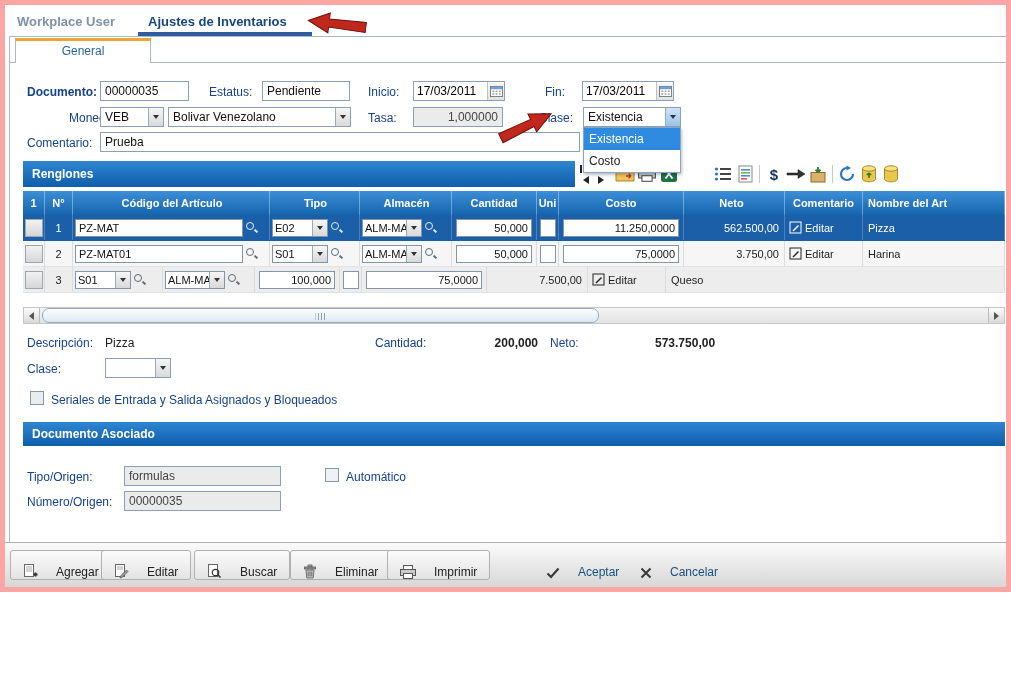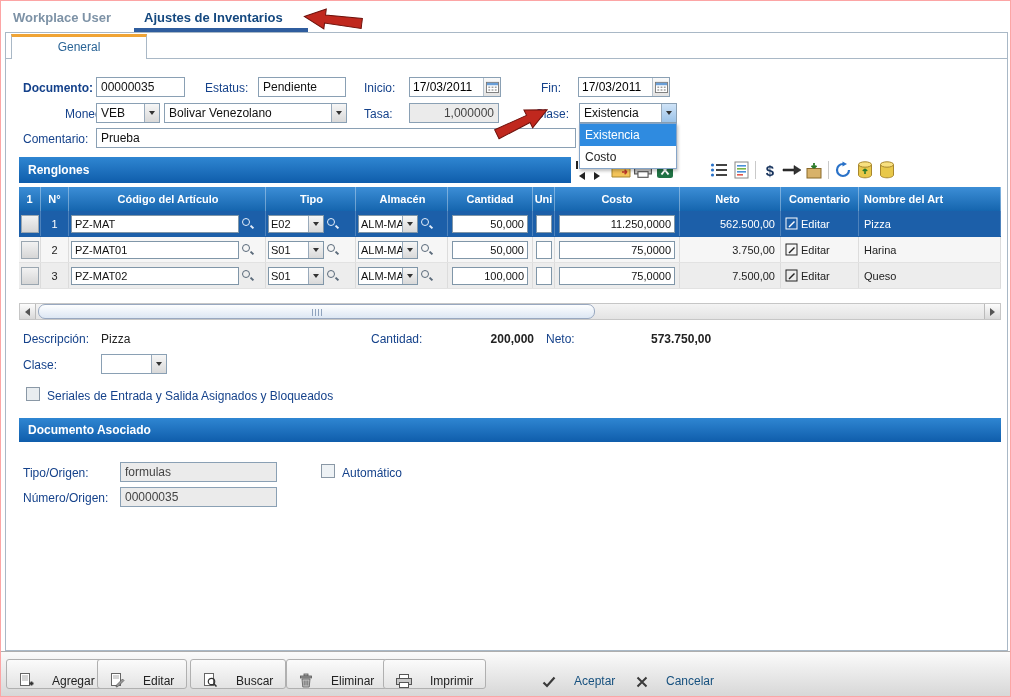--- a/index.html
+++ b/index.html
@@ -1,18 +1,18 @@
 <!DOCTYPE html>
 <html><head>
 <meta charset="utf-8">
 <style>
   * { box-sizing: border-box; margin:0; padding:0; }
   html,body { background:#fff; }
   body { font-family:"Liberation Sans", sans-serif; }
-  .page { position:relative; width:1011px; height:697px; border:1px solid #fca5a5; background:#fff; overflow:hidden; }
+  .page { position:relative; width:1011px; height:592px; border:5px solid #fca5a5; background:#fff; overflow:hidden; }
 
   
   .tt-label { position:absolute; font-size:13px; font-weight:bold; cursor:default; }
   .tt-underline { position:absolute; left:133px; top:27px; width:174px; height:4px; background:#2f5d9e; }
 
   
   .panel { position:absolute; left:4px; top:31px; width:1003px; height:619px; border:1px solid #a9b8c6; background:#fff; }
   .tabrow-line { position:absolute; left:5px; top:57px; width:1001px; height:1px; background:#a9b8c6; }
   .general-tab { position:absolute; left:10px; top:33px; width:136px; height:25px; background:#fff;
     border:1px solid #a9b8c6; border-top:3px solid #f0a435; border-bottom:none; z-index:2;
@@ -390,24 +390,20 @@
         </div>
     </div>
 
     <div class="grow alt">
       <div class="gc c0">
           <span class="selbox"></span>
         </div>
       <div class="gc c1">
           <span>3</span>
         </div>
-      <div class="gc c2">
-          <input class="gtf" style="width: 168px;" value="PZ-MAT02">
-          <span class="mag"></span>
-        </div>
       <div class="gc c3">
           <span class="gcombo" style="width:56px;">
             <span class="gval">S01</span>
             <span class="dd-btn"></span>
           </span>
           <span class="mag"></span>
         </div>
       <div class="gc c4">
           <span class="gcombo" style="width:60px;">
             <span class="gval">ALM-MA</span>

